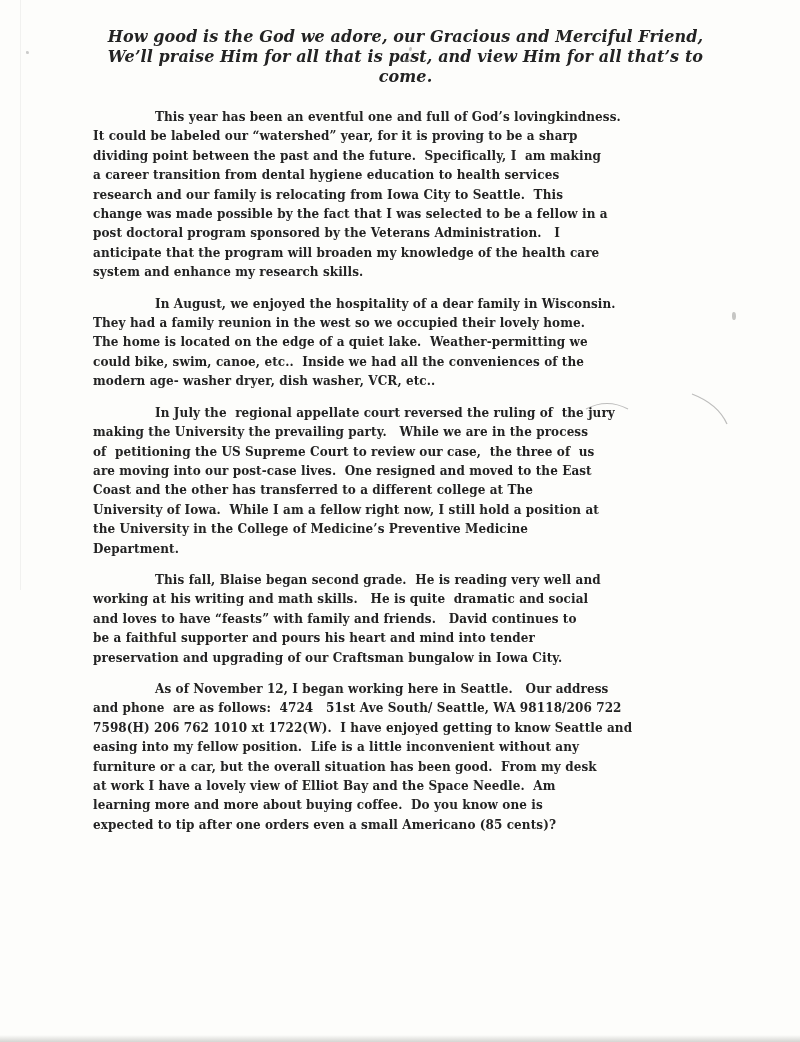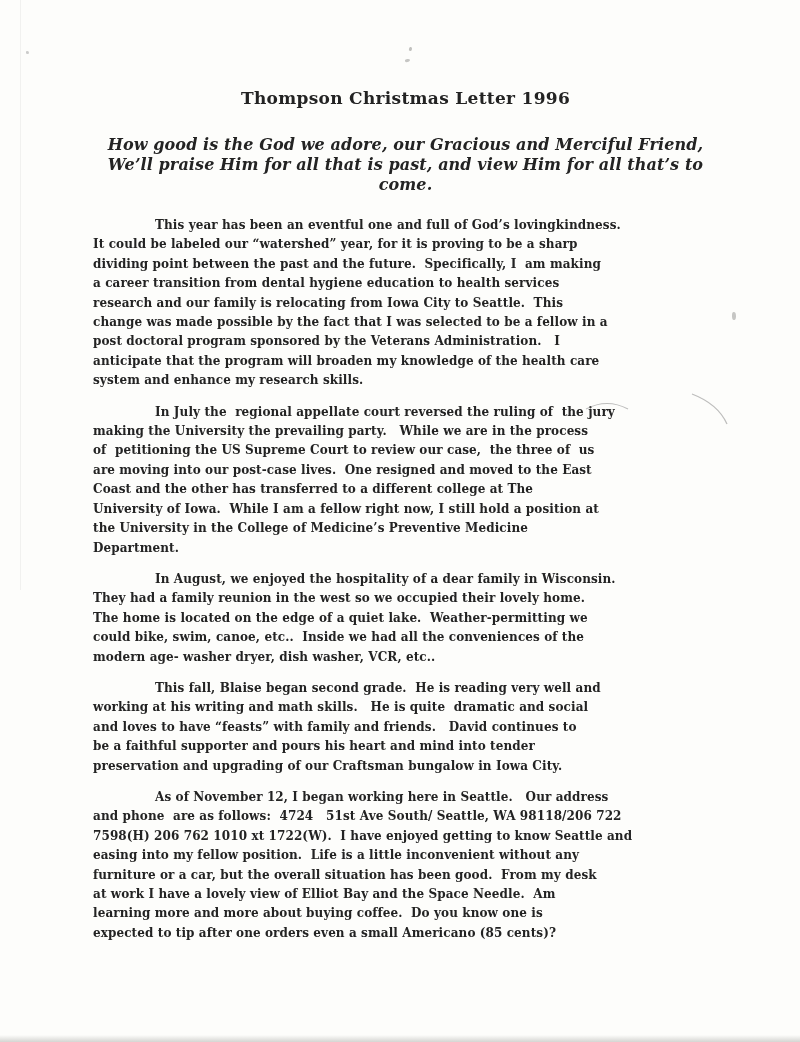--- a/index.html
+++ b/index.html
@@ -84,48 +84,47 @@
   }
 </style>
 </head>
 <body>
 
 <div class="page">
 
   <div class="scan-line-left"></div>
 
   <div class="content">
-    <h1 class="title">Thompson Christmas Letter 1996</h1>
 
     <div class="epigraph">How good is the God we adore, our Gracious and Merciful Friend,
 We’ll praise Him for all that is past, and view Him for all that’s to come.</div>
 
     <div class="letter-body">
       <p class="para">This year has been an eventful one and full of God’s lovingkindness.
 It could be labeled our “watershed” year, for it is proving to be a sharp
 dividing point between the past and the future.  Specifically, I  am making
 a career transition from dental hygiene education to health services
 research and our family is relocating from Iowa City to Seattle.  This
 change was made possible by the fact that I was selected to be a fellow in a
 post doctoral program sponsored by the Veterans Administration.   I
 anticipate that the program will broaden my knowledge of the health care
 system and enhance my research skills.</p>
+      <p class="para">In August, we enjoyed the hospitality of a dear family in Wisconsin.
+They had a family reunion in the west so we occupied their lovely home.
+The home is located on the edge of a quiet lake.  Weather-permitting we
+could bike, swim, canoe, etc..  Inside we had all the conveniences of the
+modern age- washer dryer, dish washer, VCR, etc..</p>
       <p class="para">In July the  regional appellate court reversed the ruling of  the jury
 making the University the prevailing party.   While we are in the process
 of  petitioning the US Supreme Court to review our case,  the three of  us
 are moving into our post-case lives.  One resigned and moved to the East
 Coast and the other has transferred to a different college at The
 University of Iowa.  While I am a fellow right now, I still hold a position at
 the University in the College of Medicine’s Preventive Medicine
 Department.</p>
-      <p class="para">In August, we enjoyed the hospitality of a dear family in Wisconsin.
-They had a family reunion in the west so we occupied their lovely home.
-The home is located on the edge of a quiet lake.  Weather-permitting we
-could bike, swim, canoe, etc..  Inside we had all the conveniences of the
-modern age- washer dryer, dish washer, VCR, etc..</p>
       <p class="para">This fall, Blaise began second grade.  He is reading very well and
 working at his writing and math skills.   He is quite  dramatic and social
 and loves to have “feasts” with family and friends.   David continues to
 be a faithful supporter and pours his heart and mind into tender
 preservation and upgrading of our Craftsman bungalow in Iowa City.</p>
       <p class="para">As of November 12, I began working here in Seattle.   Our address
 and phone  are as follows:  4724   51st Ave South/ Seattle, WA 98118/206 722
 7598(H) 206 762 1010 xt 1722(W).  I have enjoyed getting to know Seattle and
 easing into my fellow position.  Life is a little inconvenient without any
 furniture or a car, but the overall situation has been good.  From my desk

